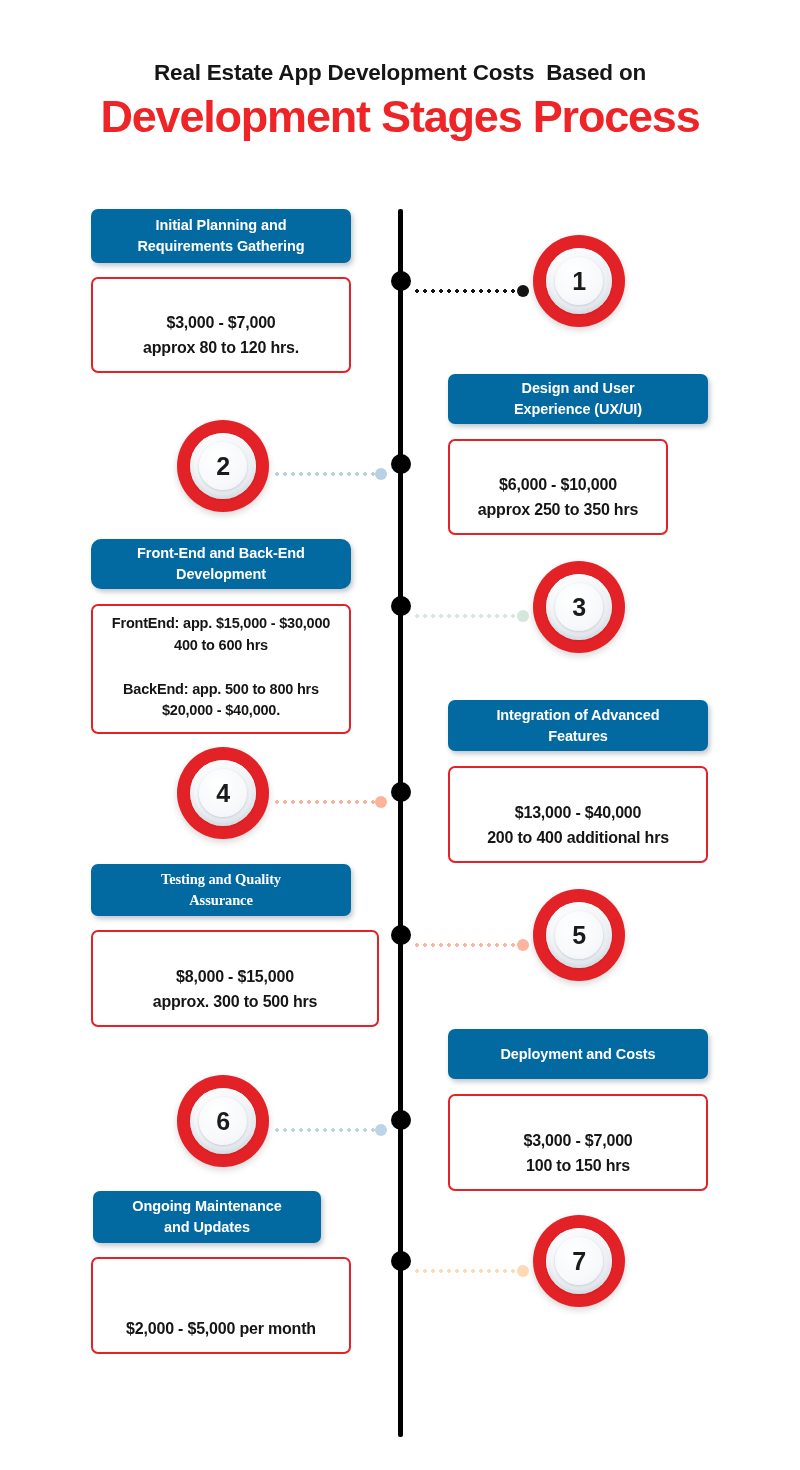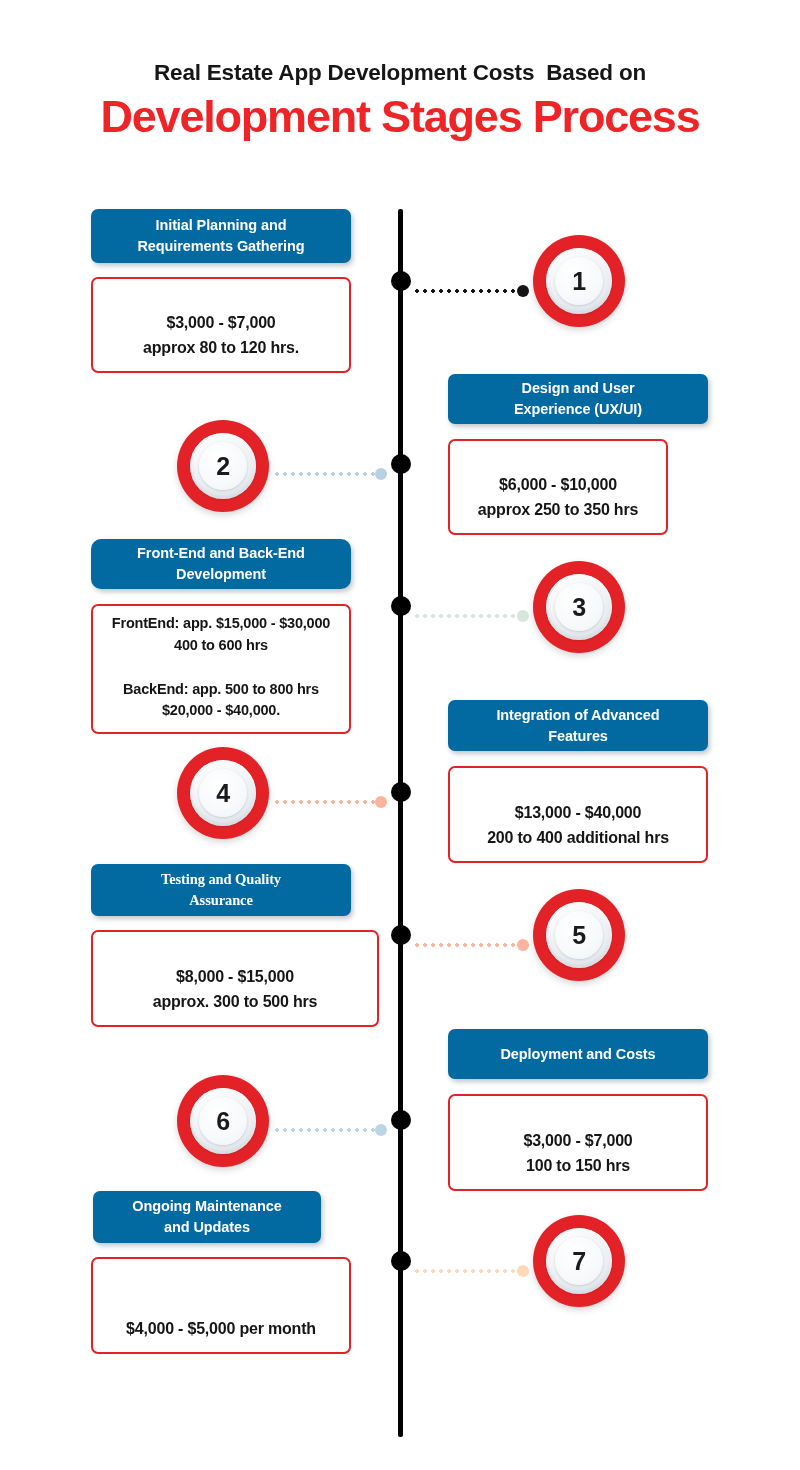--- a/index.html
+++ b/index.html
@@ -311,21 +311,21 @@
       <div class="connector to-left" style="color: rgb(188, 212, 231); top: 1127px; left: 273px; width: 115.5px;">
         <span class="dots"></span>
         <span class="end-dot"></span>
       </div>
       <div class="spine-node" style="top: 1261px;"></div>
       <div class="stage-head" style="left: 93px; top: 1191px; width: 228px; height: 52px;">
         <div class="stage-head-text" style="white-space: pre-line;">Ongoing Maintenance
 and Updates</div>
       </div>
       <div class="stage-body" style="left: 91px; top: 1257px; width: 260px; height: 97px;">
-        <div class="stage-body-text">$4,000 - $5,000 per month</div>
+        <div class="stage-body-text">$2,000 - $5,000 per month</div>
       </div>
       <div class="badge" style="left: 533px; top: 1215px;">
         <div class="badge-inner">
           <div class="badge-core">
             <span class="badge-num">7</span>
           </div>
         </div>
       </div>
       <div class="connector to-right" style="color: rgb(255, 217, 181); top: 1268px; left: 412.5px; width: 116.5px;">
         <span class="dots"></span>

